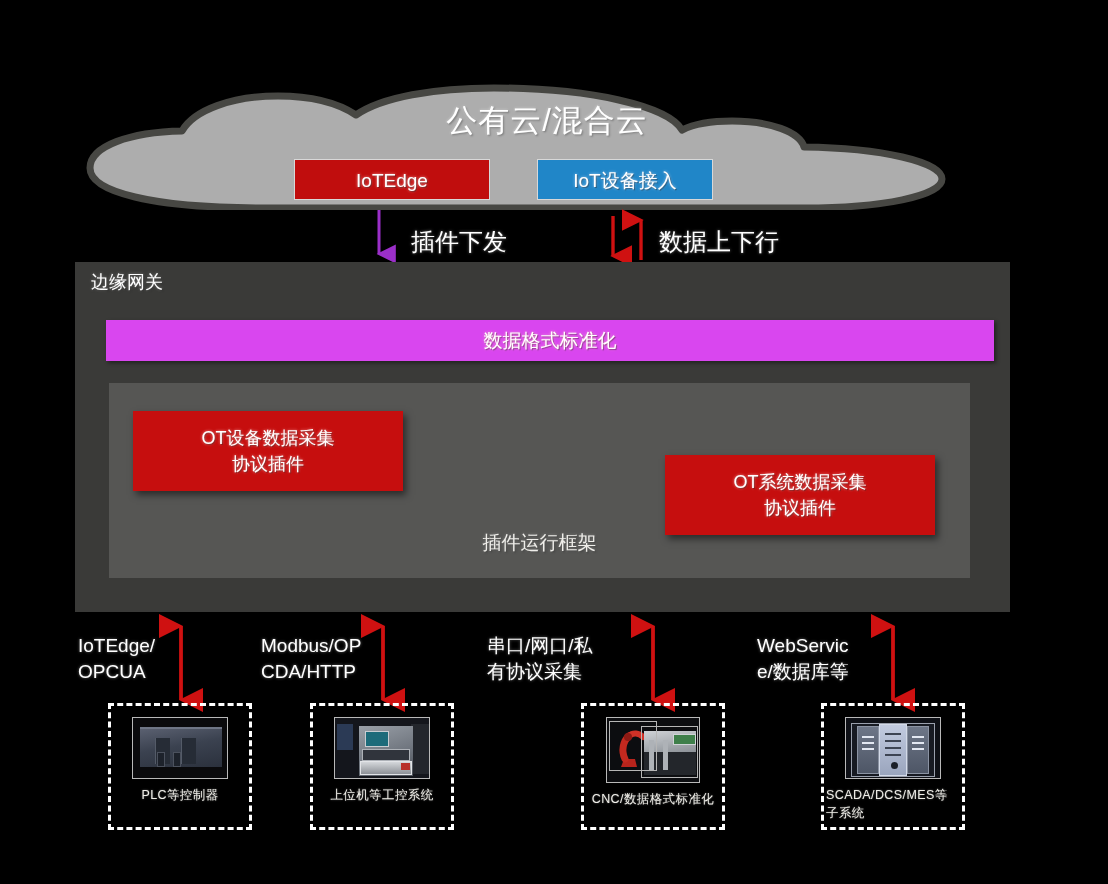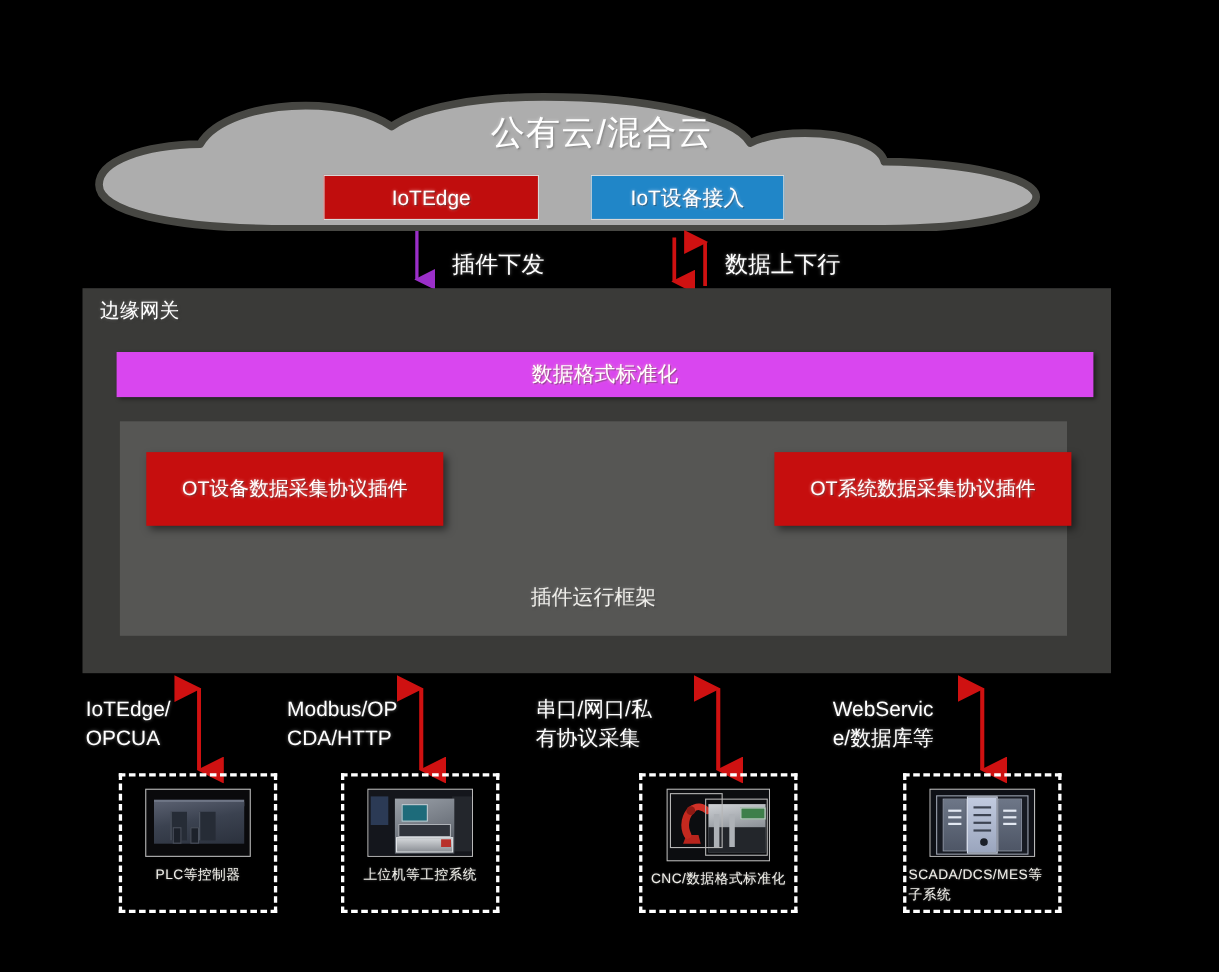--- a/index.html
+++ b/index.html
@@ -71,21 +71,21 @@
 
   
   .mid-arrows {
     position: absolute;
     left: 0; top: 206px;
     width: 1108px;
     height: 62px;
   }
   .mid-label {
     position: absolute;
-    font-size: 21px;
+    font-size: 24px;
     color: #ffffff;
     text-shadow: 0 0 3px rgba(255,255,255,0.5), 1px 1px 2px rgba(0,0,0,0.6);
     white-space: nowrap;
   }
   .lbl-plugin-down { left: 411px; top: 20px; }
   .lbl-data-updown { left: 659px; top: 20px; }
 
   
   .gateway {
     position: absolute;
@@ -136,36 +136,36 @@
     width: 861px;
     text-align: center;
     font-size: 19px;
     color: #efeeea;
     text-shadow: 0 0 3px rgba(255,255,255,0.4), 1px 1px 2px rgba(0,0,0,0.5);
   }
   .ot-box {
     position: absolute;
     top: 28px;
     width: 270px;
-    height: 67px;
+    height: 80px;
     background: #c60e0e;
     box-shadow: 3px 4px 7px rgba(0,0,0,0.5);
     display: flex;
-    flex-direction: row;
+    flex-direction: column;
     align-items: center;
     justify-content: center;
     line-height: 1.45;
   }
   .ot-box div {
     font-size: 18px;
     color: #ffffff;
     text-shadow: 0 0 3px rgba(255,190,190,0.85), 1px 1px 1px rgba(0,0,0,0.45);
   }
   .ot-left  { left: 24px; }
-  .ot-right { left: 595px; }
+  .ot-right { left: 556px; margin-top: 44px; }
 
   
   .proto {
     position: absolute;
     font-size: 19px;
     line-height: 1.35;
     color: #ffffff;
     text-shadow: 0 0 3px rgba(255,255,255,0.45), 1px 1px 2px rgba(0,0,0,0.6);
     text-align: left;
     width: 130px;

